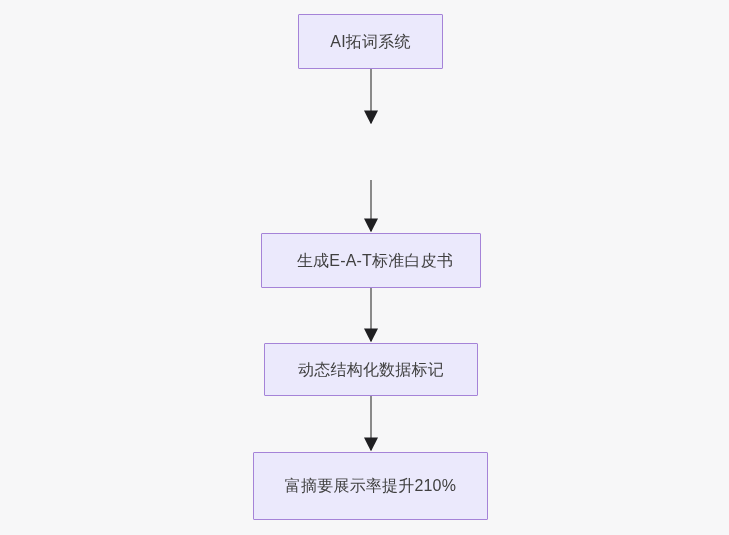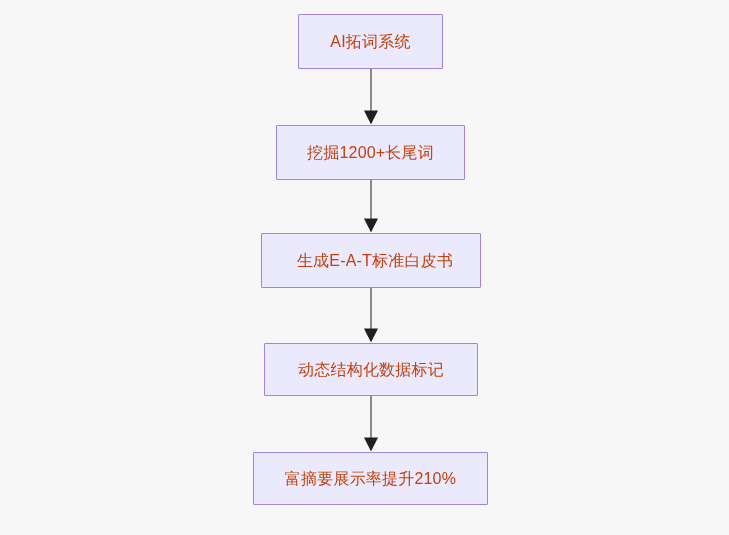--- a/index.html
+++ b/index.html
@@ -33,31 +33,31 @@
     border: 1px solid #a583d8;
     border-radius: 1px;
     display: flex;
     align-items: center;
     justify-content: center;
     z-index: 2;
   }
   .node-label {
     font-size: 16px;
     line-height: 1.25;
-    color: #c2410c;
+    color: #404040;
     letter-spacing: 0.2px;
     white-space: nowrap;
     text-align: center;
   }
   
   #node-0 { left: 298px; top: 14px;  width: 145px; height: 55px; }
   #node-1 { left: 276px; top: 125px; width: 189px; height: 55px; }
   #node-2 { left: 261px; top: 233px; width: 220px; height: 55px; padding-left: 8px; }
   #node-3 { left: 264px; top: 343px; width: 214px; height: 53px; }
-  #node-4 { left: 253px; top: 452px; width: 235px; height: 53px; }
+  #node-4 { left: 253px; top: 452px; width: 235px; height: 68px; }
 </style>
 </head>
 <body>
 
 <div id="flowchart">
 
   <svg id="edge-layer" viewBox="0 0 729 535" width="729" height="535" xmlns="http://www.w3.org/2000/svg">
     <defs>
       <marker id="arrow" viewBox="0 0 10 10" refX="9" refY="5" markerWidth="7" markerHeight="7" orient="auto-start-reverse">
         <path d="M 0 0 L 10 5 L 0 10 z" fill="#1f1f22"></path>
@@ -70,23 +70,20 @@
 
     <line x1="371" y1="288" x2="371" y2="341" stroke="#8a8a8a" stroke-width="2" marker-end="url(#arrow)"></line>
 
     <line x1="371" y1="396" x2="371" y2="450" stroke="#8a8a8a" stroke-width="2" marker-end="url(#arrow)"></line>
   </svg>
 
   <div class="node" id="node-0">
     <span class="node-label">AI拓词系统</span>
   </div>
 
-  <div class="node" id="node-1">
-    <span class="node-label">挖掘1200+长尾词</span>
-  </div>
 
   <div class="node" id="node-2">
     <span class="node-label">生成E-A-T标准白皮书</span>
   </div>
 
   <div class="node" id="node-3">
     <span class="node-label">动态结构化数据标记</span>
   </div>
 
   <div class="node" id="node-4">

